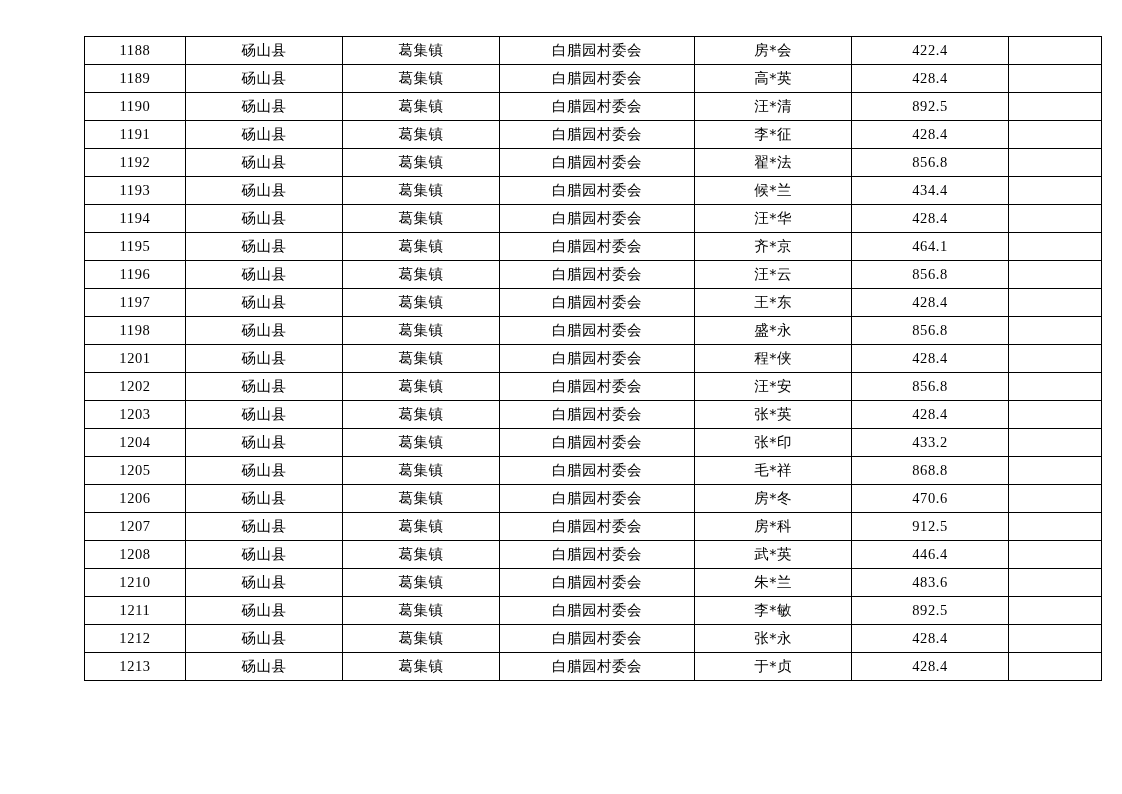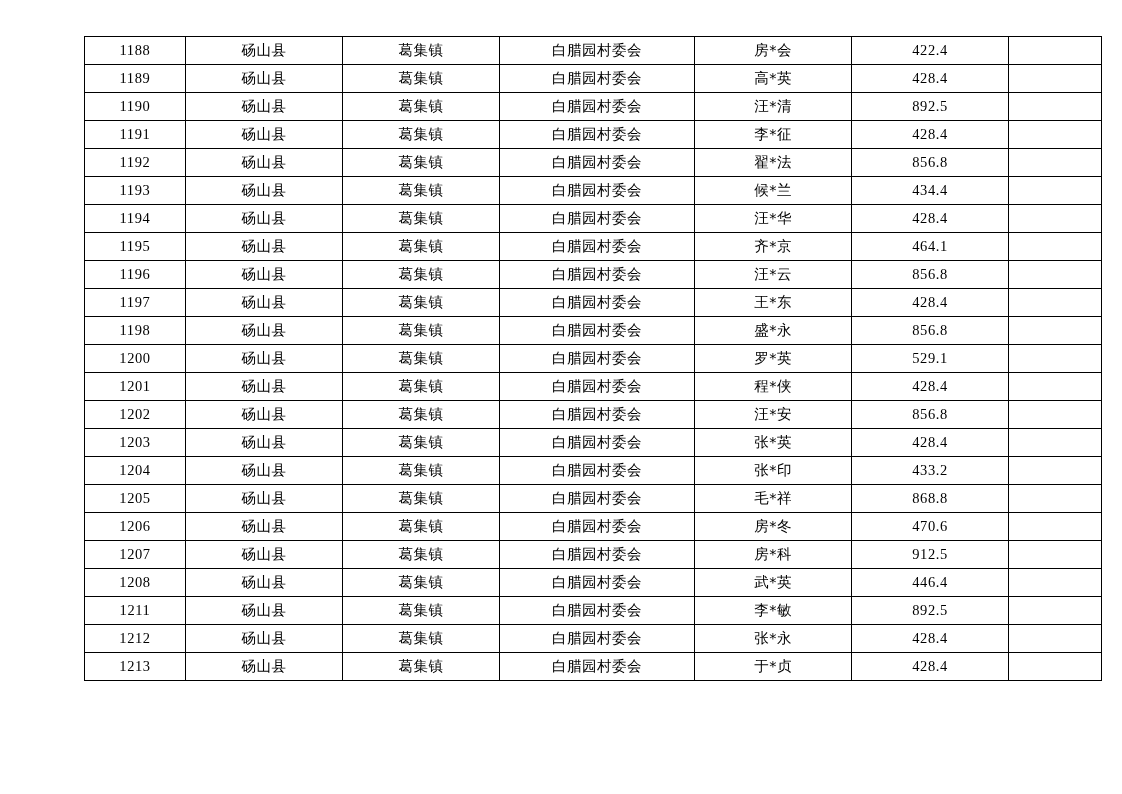--- a/index.html
+++ b/index.html
@@ -155,29 +155,20 @@
         <tr>
           <td class="col-seq">1198</td>
           <td class="col-county">砀山县</td>
           <td class="col-town">葛集镇</td>
           <td class="col-village">白腊园村委会</td>
           <td class="col-name">盛*永</td>
           <td class="col-amount">856.8</td>
           <td class="col-blank"></td>
         </tr>
         <tr>
-          <td class="col-seq">1200</td>
-          <td class="col-county">砀山县</td>
-          <td class="col-town">葛集镇</td>
-          <td class="col-village">白腊园村委会</td>
-          <td class="col-name">罗*英</td>
-          <td class="col-amount">529.1</td>
-          <td class="col-blank"></td>
-        </tr>
-        <tr>
           <td class="col-seq">1201</td>
           <td class="col-county">砀山县</td>
           <td class="col-town">葛集镇</td>
           <td class="col-village">白腊园村委会</td>
           <td class="col-name">程*侠</td>
           <td class="col-amount">428.4</td>
           <td class="col-blank"></td>
         </tr>
         <tr>
           <td class="col-seq">1202</td>
@@ -233,20 +224,29 @@
           <td class="col-amount">912.5</td>
           <td class="col-blank"></td>
         </tr>
         <tr>
           <td class="col-seq">1208</td>
           <td class="col-county">砀山县</td>
           <td class="col-town">葛集镇</td>
           <td class="col-village">白腊园村委会</td>
           <td class="col-name">武*英</td>
           <td class="col-amount">446.4</td>
+          <td class="col-blank"></td>
+        </tr>
+        <tr>
+          <td class="col-seq">1210</td>
+          <td class="col-county">砀山县</td>
+          <td class="col-town">葛集镇</td>
+          <td class="col-village">白腊园村委会</td>
+          <td class="col-name">朱*兰</td>
+          <td class="col-amount">483.6</td>
           <td class="col-blank"></td>
         </tr>
         <tr>
           <td class="col-seq">1211</td>
           <td class="col-county">砀山县</td>
           <td class="col-town">葛集镇</td>
           <td class="col-village">白腊园村委会</td>
           <td class="col-name">李*敏</td>
           <td class="col-amount">892.5</td>
           <td class="col-blank"></td>

